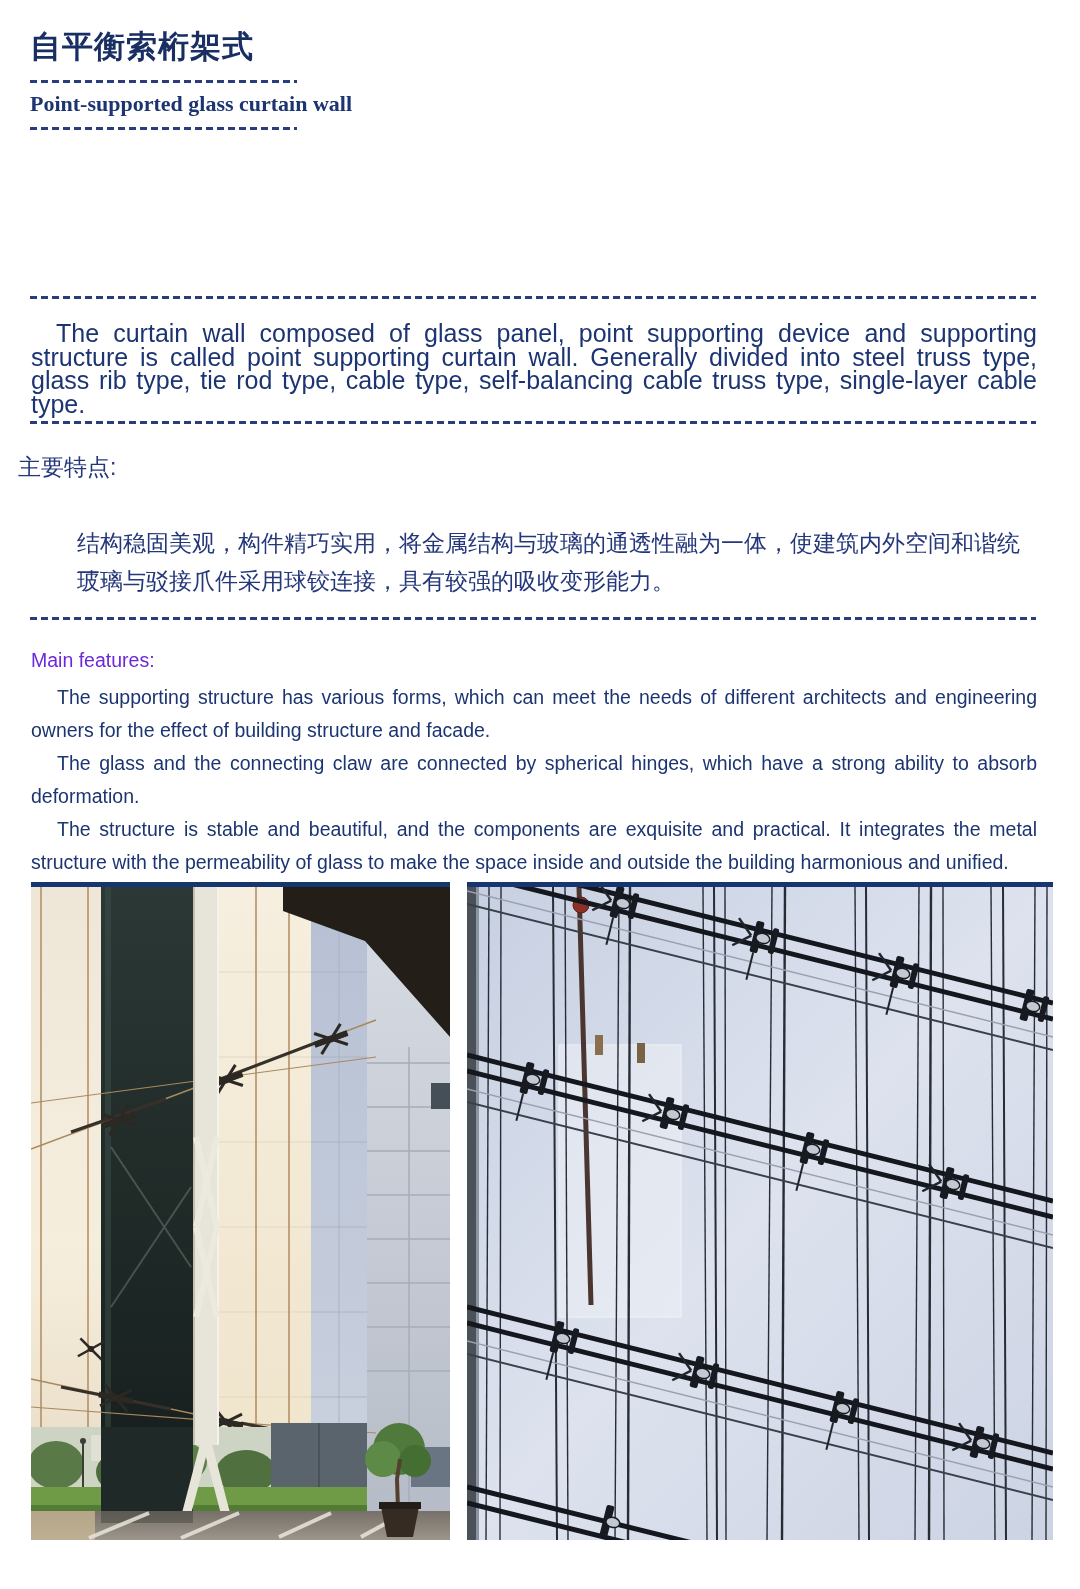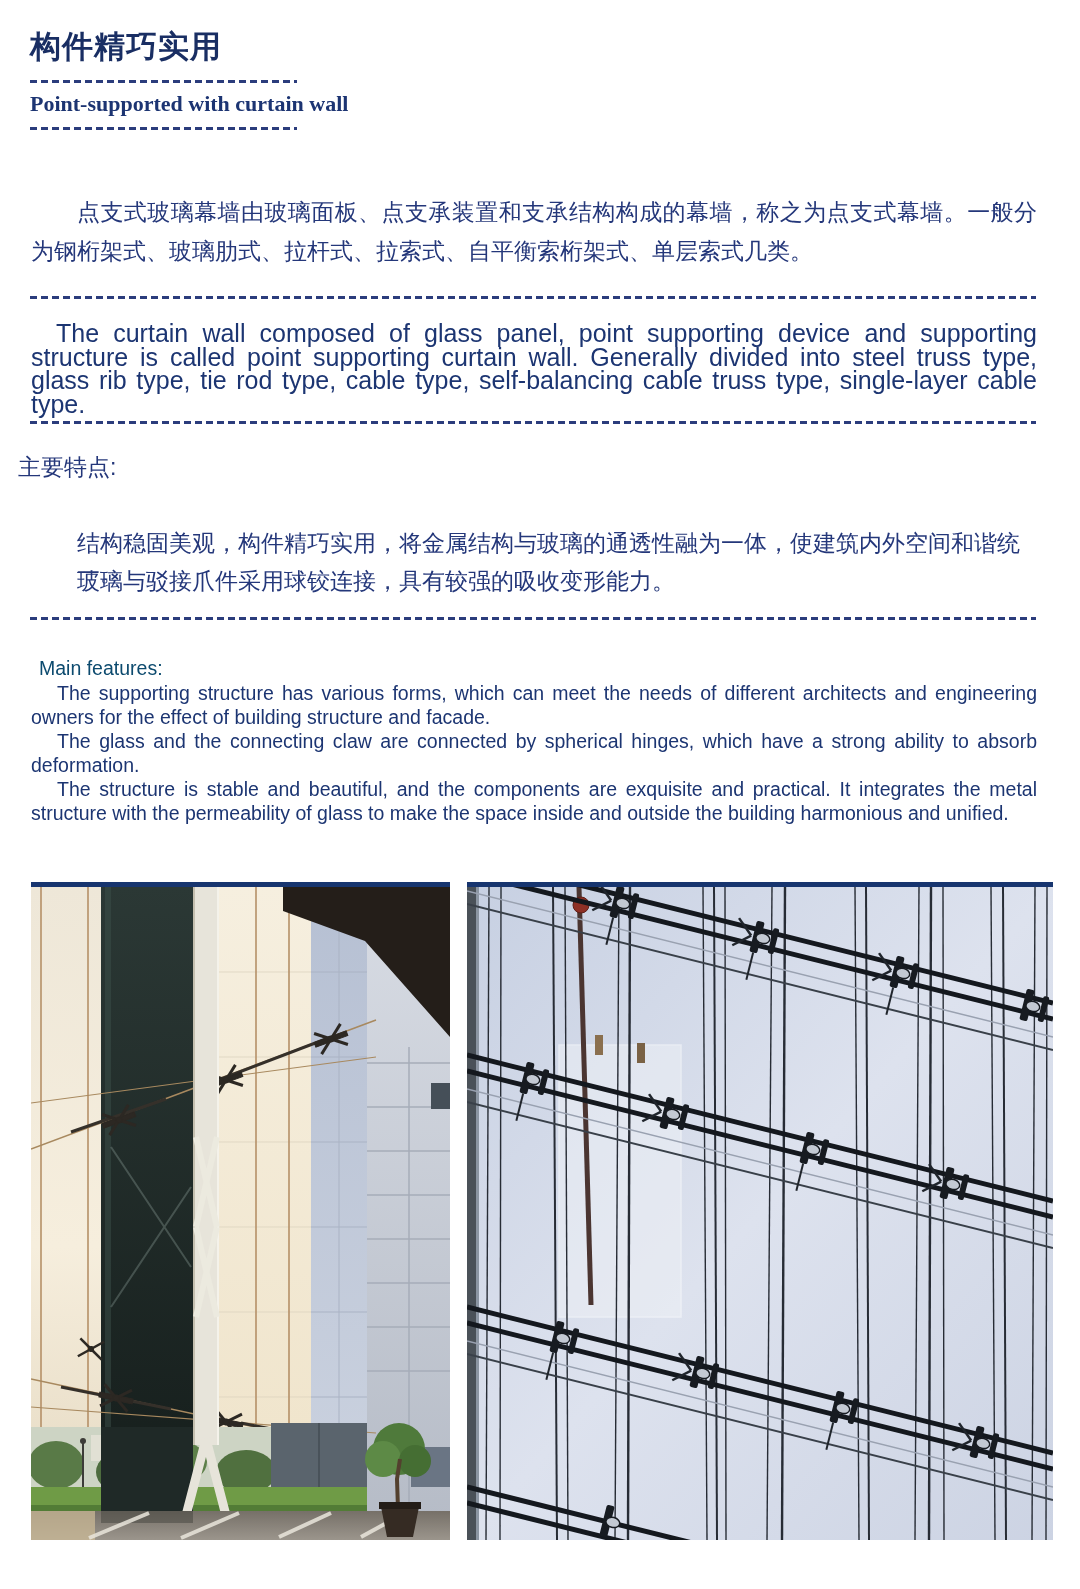--- a/index.html
+++ b/index.html
@@ -28,39 +28,38 @@
   }
   .intro-en{
     position:absolute;left:31px;top:322px;width:1006px;margin:0;
     font-size:25px;line-height:23.5px;color:#1c3572;text-indent:25px;text-align:justify;
   }
   .feat-head-zh{position:absolute;left:18px;top:452px;margin:0;font-size:23px;}
   .feat-zh{position:absolute;left:77px;width:965px;margin:0;font-size:23px;line-height:30px;}
   .feat-zh.l1{top:490px;}
   .feat-zh.l2{top:528px;}
   .feat-zh.l3{top:566px;}
-  .feat-head-en{position:absolute;left:31px;top:649px;margin:8px;font-size:19.5px;color:#0c4a6e;text-align:right;}
+  .feat-head-en{position:absolute;left:31px;top:649px;margin:0;font-size:19.5px;color:#6d28d9;text-align:right;}
   .feats-en{position:absolute;left:31px;top:681px;width:1006px;}
-  .feats-en p{margin:0;font-size:19.5px;line-height:24px;color:#1c3572;text-indent:26px;text-align:justify;}
+  .feats-en p{margin:0;font-size:19.5px;line-height:33px;color:#1c3572;text-indent:26px;text-align:justify;}
   figure.photo{position:absolute;margin:0;border-top:5px solid #17356f;overflow:hidden;}
   figure.photo svg{display:block;}
   .photo-left{left:31px;top:882px;width:419px;height:653px;}
   .photo-right{left:467px;top:882px;width:586px;height:653px;}
 </style>
 </head>
 <body>
 
 <div class="page">
 
-  <h1 class="title-zh">构件精巧实用</h1>
+  <h1 class="title-zh">自平衡索桁架式</h1>
   <div class="dash s1"></div>
-  <h2 class="title-en">Point-supported with curtain wall</h2>
+  <h2 class="title-en">Point-supported glass curtain wall</h2>
   <div class="dash s2"></div>
 
-  <p class="zh intro-zh">点支式玻璃幕墙由玻璃面板、点支承装置和支承结构构成的幕墙，称之为点支式幕墙。一般分为钢桁架式、玻璃肋式、拉杆式、拉索式、自平衡索桁架式、单层索式几类。</p>
   <div class="dash f1"></div>
 
   <p class="intro-en">The curtain wall composed of glass panel, point supporting device and supporting structure is called point supporting curtain wall. Generally divided into steel truss type, glass rib type, tie rod type, cable type, self-balancing cable truss type, single-layer cable type.</p>
   <div class="dash f2"></div>
 
   <p class="zh feat-head-zh">主要特点:</p>
   <p class="zh feat-zh l3">玻璃与驳接爪件采用球铰连接，具有较强的吸收变形能力。</p>
   <p class="zh feat-zh l2">结构稳固美观，构件精巧实用，将金属结构与玻璃的通透性融为一体，使建筑内外空间和谐统一。</p>
   <div class="dash f3"></div>
 

